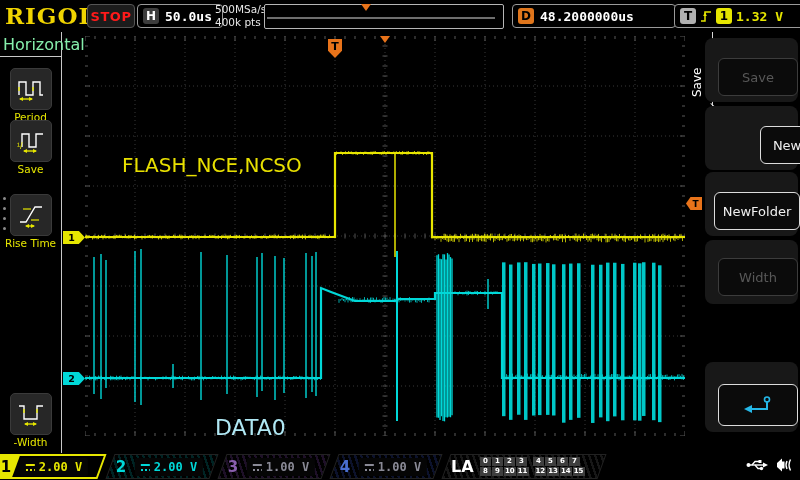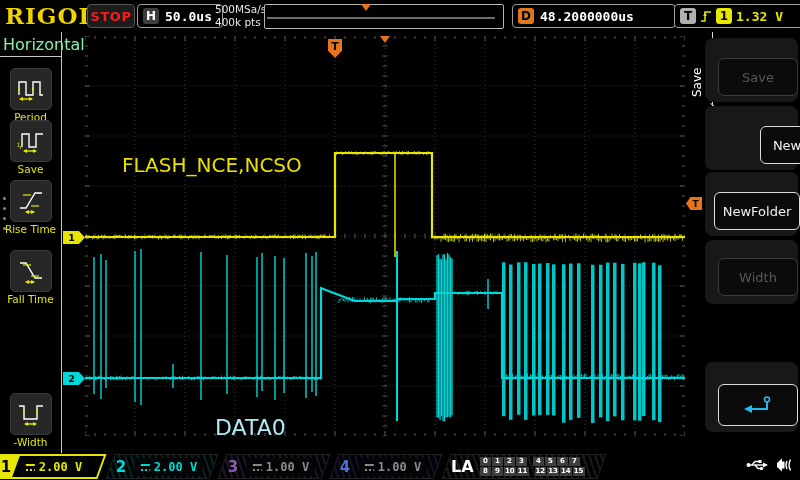--- a/index.html
+++ b/index.html
@@ -156,47 +156,34 @@
         <polyline points="5,20 5,7 12,7 12,20 19,20 19,7 26,7" fill="none" stroke="#fff" stroke-width="1.4"></polyline>
         <text x="0" y="22" fill="#e6e600" font-size="9" font-family="sans-serif">¹/</text>
         <line x1="7" y1="24" x2="19" y2="24" stroke="#e6e600" stroke-width="1.4"></line>
         <polygon points="6,24 10,22 10,26" fill="#e6e600"></polygon>
           <polygon points="20,24 16,22 16,26" fill="#e6e600"></polygon>
       </svg>
     </div>
     <div class="ls-label">Save</div>
   </div>
 
-  <div class="ls-item" style="top:148px">
+  <div class="ls-item" style="top:162px">
     <div class="ls-icon">
       <svg width="28" height="28" viewBox="0 0 28 28">
         <polyline points="3,21 9,21 18,6 25,6" fill="none" stroke="#fff" stroke-width="1.4"></polyline>
         <line x1="6" y1="8" x2="14" y2="8" stroke="#e6e600" stroke-width="1.2"></line>
         <line x1="14" y1="19" x2="22" y2="19" stroke="#e6e600" stroke-width="1.2"></line>
         <line x1="9" y1="25" x2="17" y2="25" stroke="#e6e600" stroke-width="1.4"></line>
         <polygon points="8,25 12,23 12,27" fill="#e6e600"></polygon>
           <polygon points="18,25 14,23 14,27" fill="#e6e600"></polygon>
       </svg>
     </div>
     <div class="ls-label">Rise Time</div>
   </div>
 
-  <div class="ls-item" style="top:218px">
-    <div class="ls-icon">
-      <svg width="28" height="28" viewBox="0 0 28 28">
-        <polyline points="3,6 9,6 18,21 25,21" fill="none" stroke="#fff" stroke-width="1.4"></polyline>
-        <line x1="6" y1="8" x2="14" y2="8" stroke="#e6e600" stroke-width="1.2"></line>
-        <line x1="14" y1="19" x2="22" y2="19" stroke="#e6e600" stroke-width="1.2"></line>
-        <line x1="9" y1="25" x2="17" y2="25" stroke="#e6e600" stroke-width="1.4"></line>
-        <polygon points="8,25 12,23 12,27" fill="#e6e600"></polygon>
-          <polygon points="18,25 14,23 14,27" fill="#e6e600"></polygon>
-      </svg>
-    </div>
-    <div class="ls-label">Fall Time</div>
-  </div>
 
 
   <div class="ls-item" style="top:361px">
     <div class="ls-icon">
       <svg width="28" height="28" viewBox="0 0 28 28">
         <polyline points="2,6 7,6 7,19 20,19 20,6 26,6" fill="none" stroke="#fff" stroke-width="1.4"></polyline>
         <line x1="7" y1="9" x2="7" y2="13" stroke="#e6e600" stroke-width="1.4"></line>
         <line x1="20" y1="9" x2="20" y2="13" stroke="#e6e600" stroke-width="1.4"></line>
         <line x1="8" y1="24" x2="19" y2="24" stroke="#e6e600" stroke-width="1.4"></line>
         <polygon points="7,24 11,22 11,26" fill="#e6e600"></polygon>

